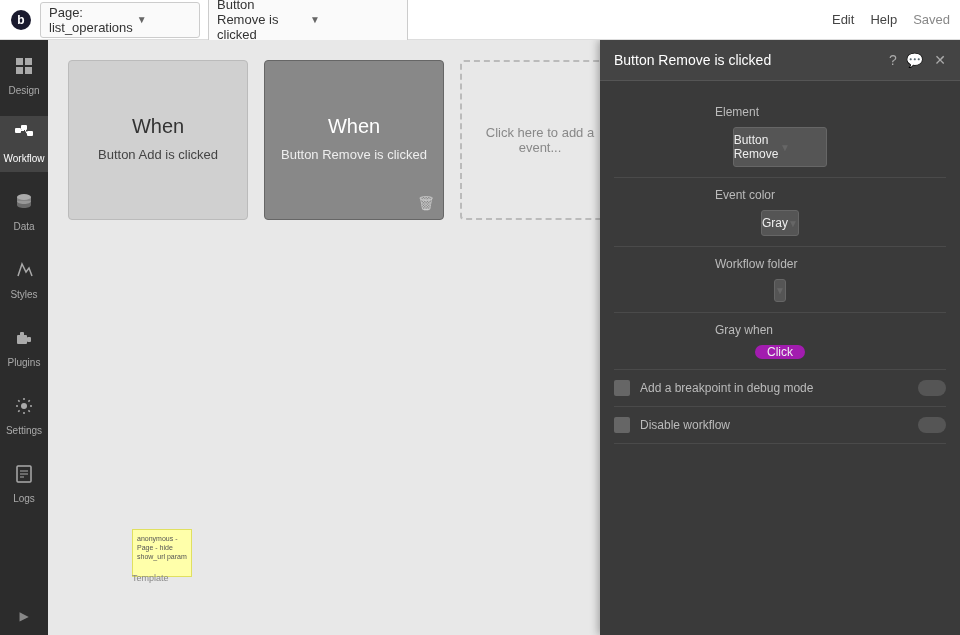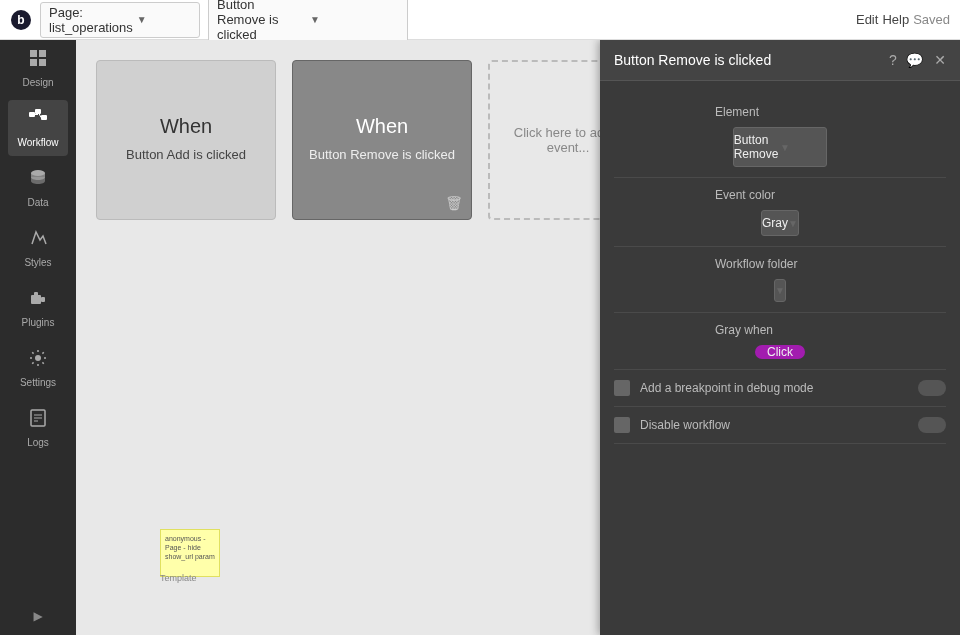--- a/index.html
+++ b/index.html
@@ -21,32 +21,32 @@
     }
     .top-bar-page span { flex: 1; }
     .top-bar-event {
       display: flex; align-items: center; gap: 4px;
       font-size: 13px; color: #333; border: 1px solid #ccc;
       border-radius: 3px; padding: 2px 8px; background: #fafafa;
       min-width: 200px;
     }
     .top-bar-event span { flex: 1; }
     .dropdown-arrow { font-size: 10px; color: #666; }
-    .top-bar-actions { display: flex; align-items: center; gap: 4px; margin-left: auto; }
+    .top-bar-actions { display: flex; align-items: center; gap: 16px; margin-left: auto; }
     .top-bar-actions span { font-size: 13px; color: #444; cursor: pointer; }
     .top-bar-actions .saved { color: #888; }
 
     
     .main-layout { display: flex; height: calc(635px - 40px); }
 
     
     .sidebar {
-      width: 76px; background: #2c2c2c; display: flex;
+      width: 48px; background: #2c2c2c; display: flex;
       flex-direction: column; align-items: center;
-      padding-top: 0; gap: 4px; flex-shrink: 0;
+      padding-top: 8px; gap: 12px; flex-shrink: 0;
     }
     .sidebar-item {
       display: flex; flex-direction: column; align-items: center;
       padding: 8px 6px; border-radius: 4px; cursor: pointer;
       color: #aaa; width: 60px; gap: 4px;
     }
     .sidebar-item.active { background: #444; color: #fff; }
     .sidebar-item .icon { font-size: 18px; }
     .sidebar-item .label { font-size: 10px; text-align: center; }
 

